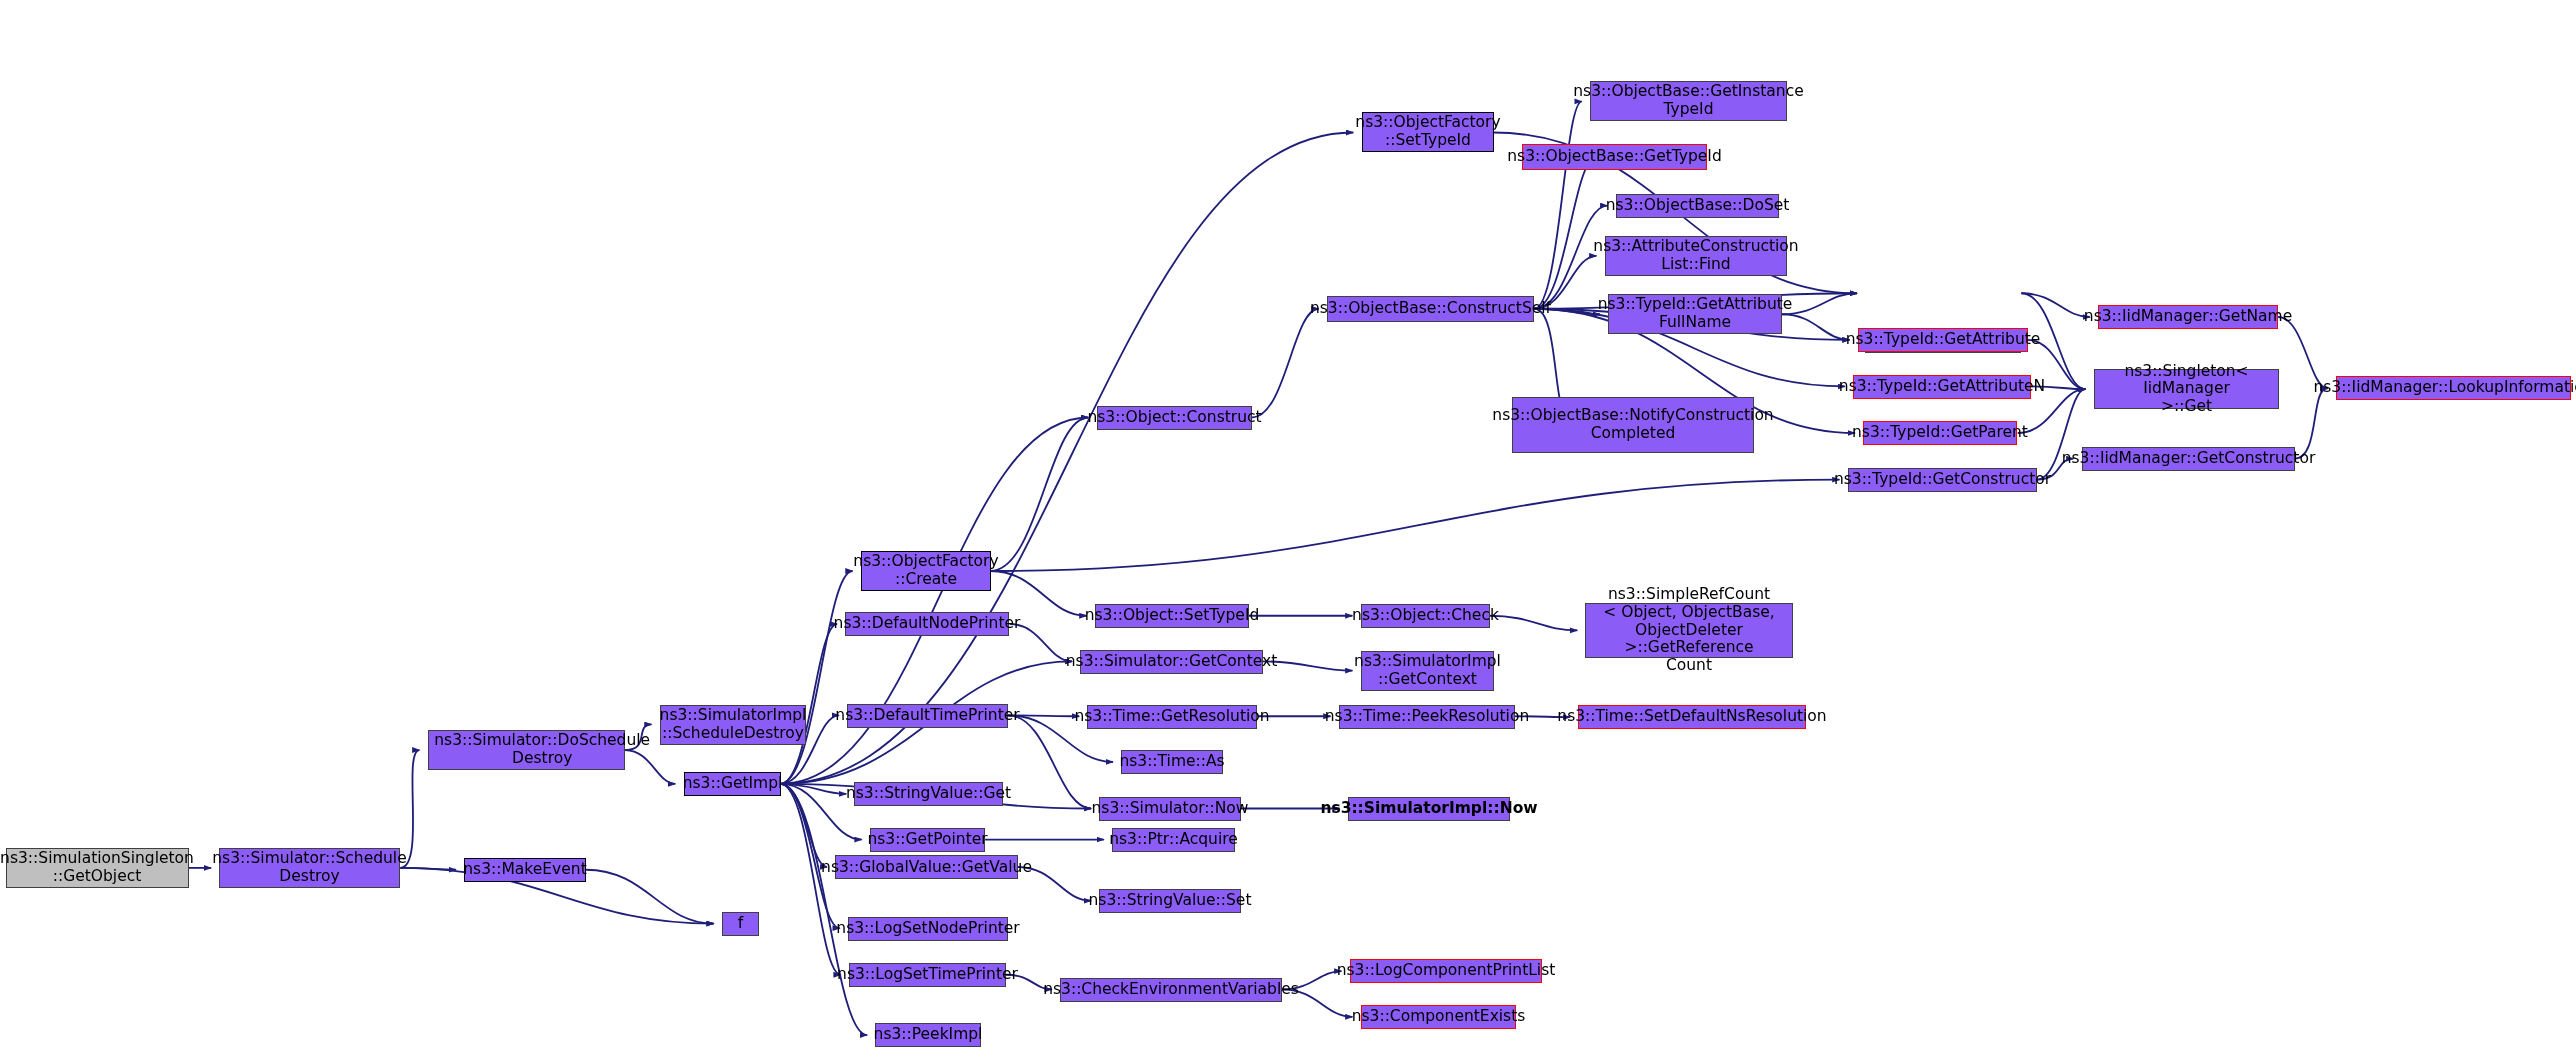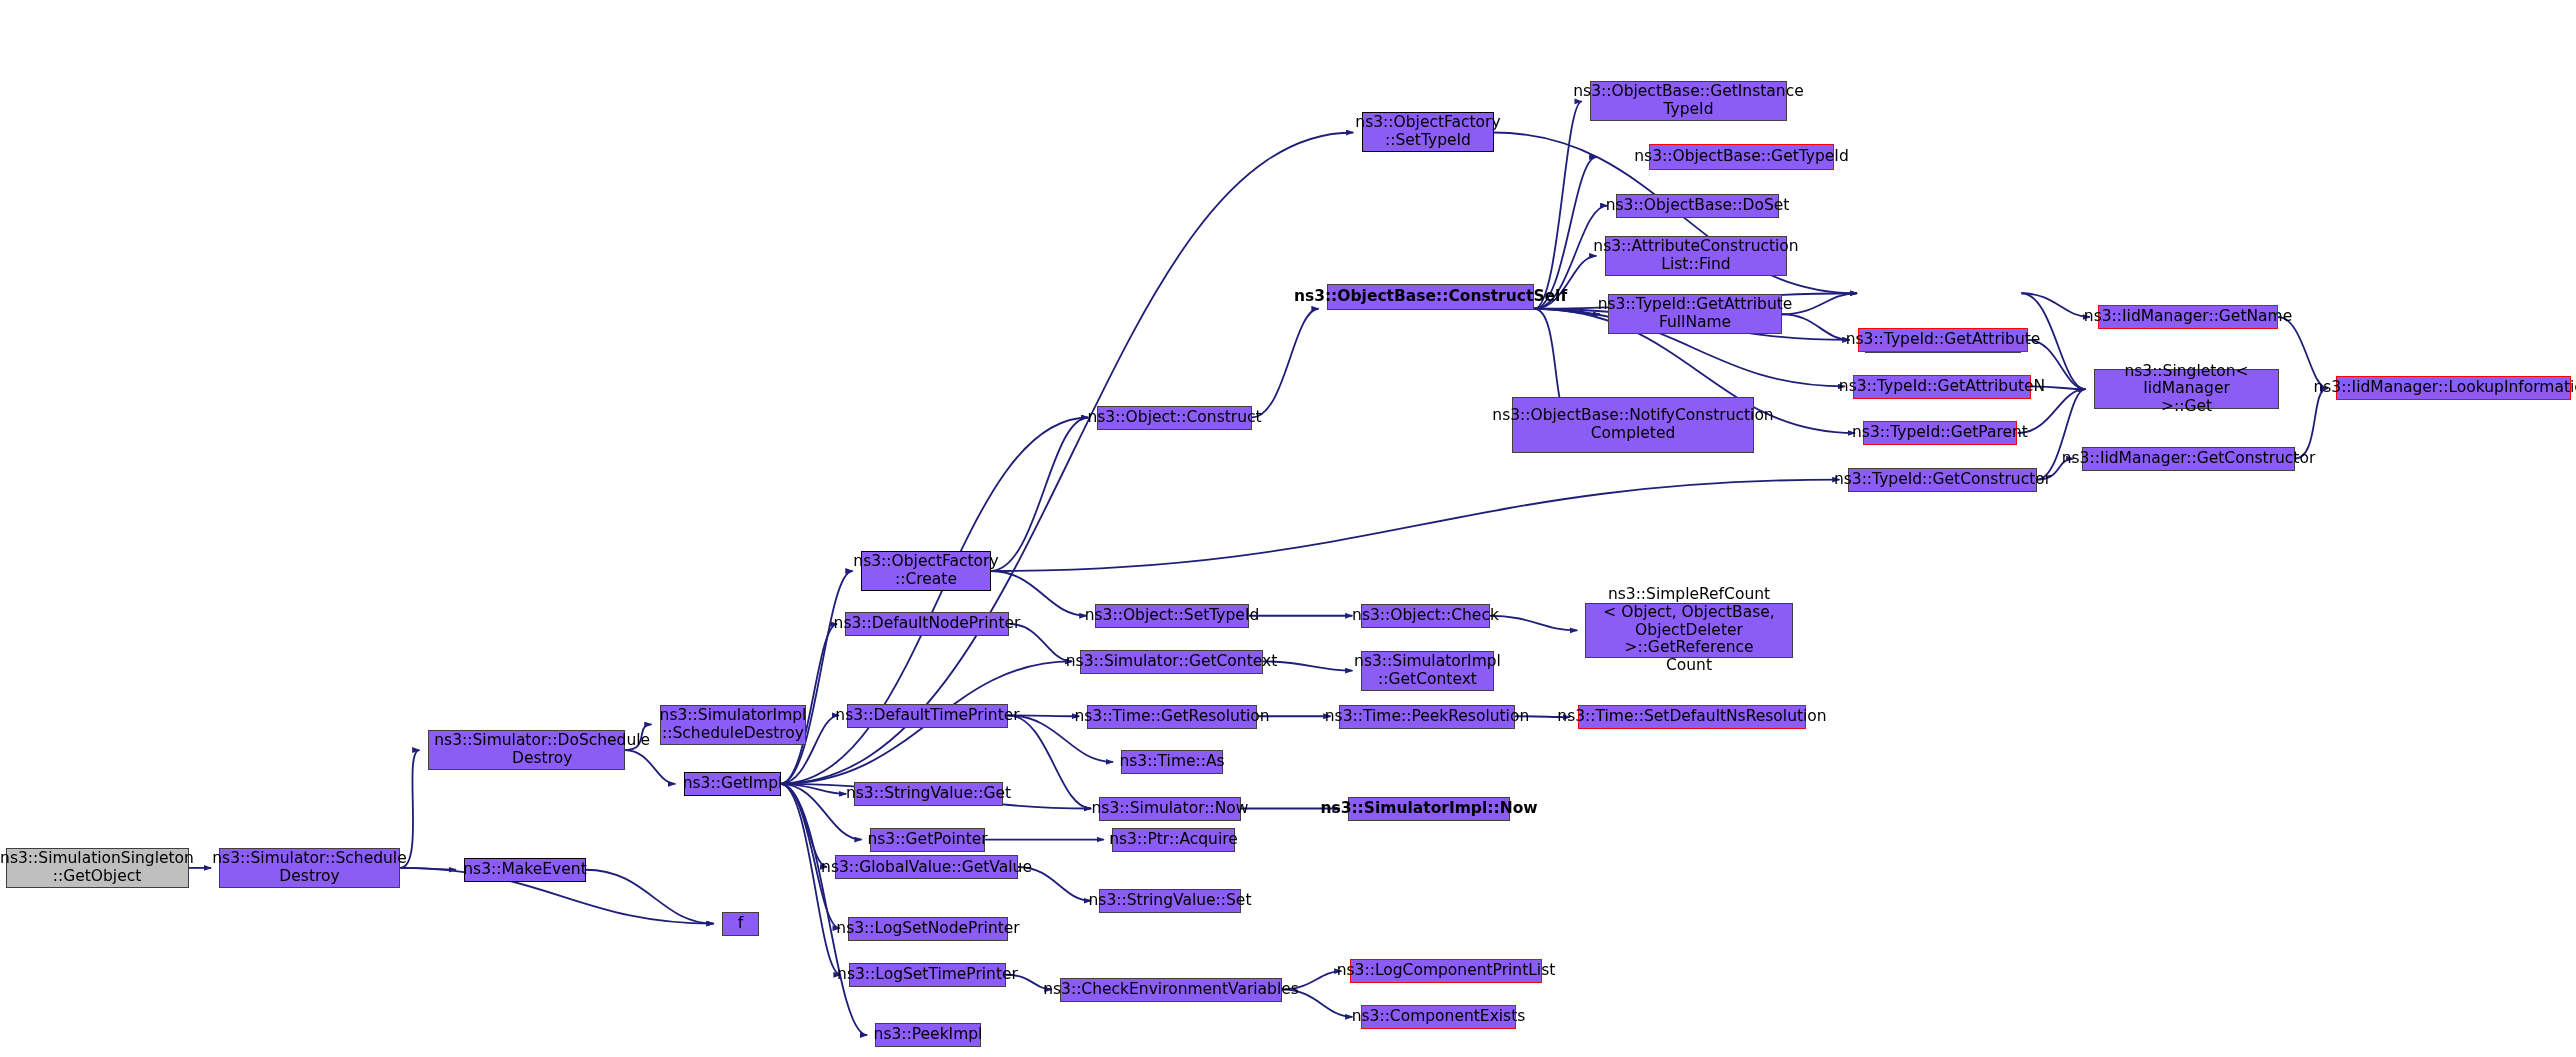--- a/index.html
+++ b/index.html
@@ -115,24 +115,24 @@
       <div class="node thick" style="left: 1095px; top: 604px; width: 154px; height: 24px;"><span>ns3::Object::SetTypeId</span></div>
       <div class="node thick" style="left: 1080px; top: 650px; width: 183px; height: 24px;"><span>ns3::Simulator::GetContext</span></div>
       <div class="node thick" style="left: 1087px; top: 705px; width: 170px; height: 24px;"><span>ns3::Time::GetResolution</span></div>
       <div class="node thick" style="left: 1121px; top: 750px; width: 102px; height: 24px;"><span>ns3::Time::As</span></div>
       <div class="node thick" style="left: 1099px; top: 797px; width: 142px; height: 24px;"><span>ns3::Simulator::Now</span></div>
       <div class="node thick" style="left: 1112px; top: 828px; width: 123px; height: 24px;"><span>ns3::Ptr::Acquire</span></div>
       <div class="node thick" style="left: 1099px; top: 889px; width: 142px; height: 24px;"><span>ns3::StringValue::Set</span></div>
       <div class="node thick" style="left: 1060px; top: 978px; width: 222px; height: 24px;"><span>ns3::CheckEnvironmentVariables</span></div>
       <div class="node" style="left: 1362px; top: 112px; width: 132px; height: 40px;"><span>ns3::ObjectFactory
 ::SetTypeId</span></div>
-      <div class="node thick" style="left: 1327px; top: 284px; width: 207px; height: 25.6px; font-weight: bold;"><span>ns3::ObjectBase::ConstructSelf</span></div>
+      <div class="node thick" style="left: 1327px; top: 296px; width: 207px; height: 25.6px;"><span>ns3::ObjectBase::ConstructSelf</span></div>
       <div class="node thick" style="left: 1590px; top: 81px; width: 197px; height: 40px;"><span>ns3::ObjectBase::GetInstance
 TypeId</span></div>
-      <div class="node red" style="left: 1649px; top: 144px; width: 185px; height: 25.6px;"><span>ns3::ObjectBase::GetTypeId</span></div>
+      <div class="node red" style="left: 1522px; top: 144px; width: 185px; height: 25.6px;"><span>ns3::ObjectBase::GetTypeId</span></div>
       <div class="node thick" style="left: 1616px; top: 194px; width: 163px; height: 24px;"><span>ns3::ObjectBase::DoSet</span></div>
       <div class="node thick" style="left: 1605px; top: 236px; width: 182px; height: 40px;"><span>ns3::AttributeConstruction
 List::Find</span></div>
       <div class="node thick" style="left: 1608px; top: 294px; width: 174px; height: 40px;"><span>ns3::TypeId::GetAttribute
 FullName</span></div>
       <div class="node thick" style="left: 1512px; top: 397px; width: 242px; height: 56px; text-align: center;"><span>ns3::ObjectBase::NotifyConstruction
 Completed</span></div>
       <div class="node thick" style="left: 1585px; top: 603px; width: 208px; height: 55px;"><span>ns3::SimpleRefCount
 &lt; Object, ObjectBase,
  ObjectDeleter &gt;::GetReference

